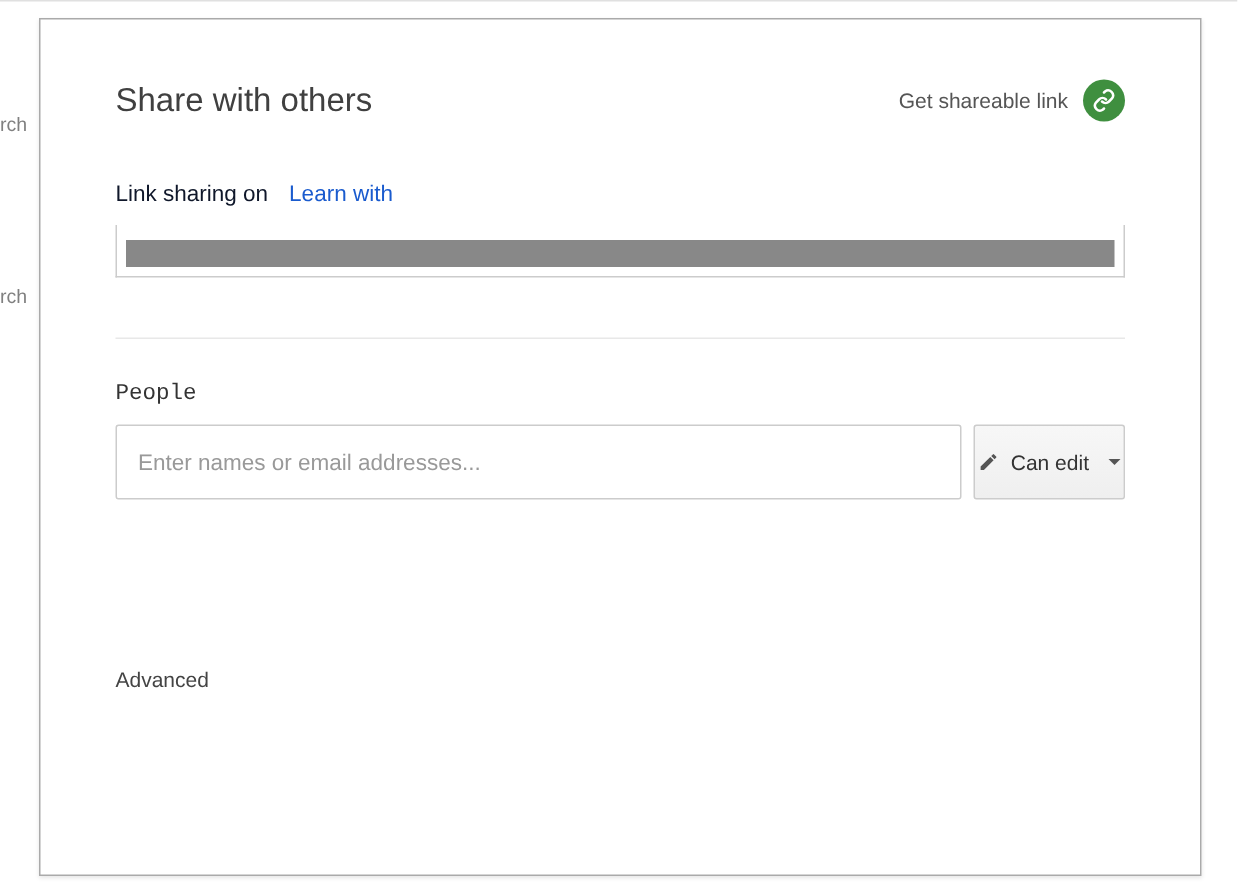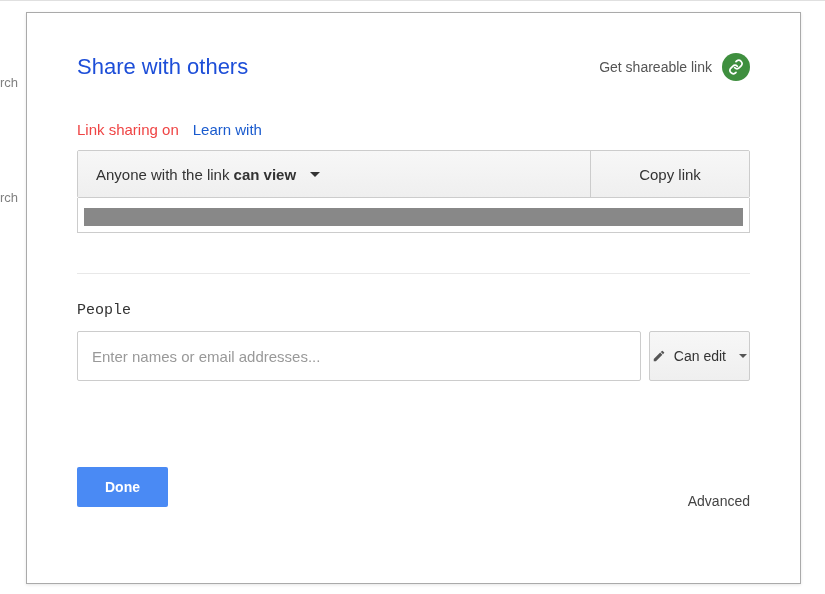--- a/index.html
+++ b/index.html
@@ -45,21 +45,21 @@
     }
     .header-row {
       display: flex;
       justify-content: space-between;
       align-items: center;
       margin-bottom: 40px;
     }
     .title {
       font-size: 22px;
       font-weight: normal;
-      color: #1d4ed8;
+      color: #404040;
     }
     .shareable-link-wrap {
       display: flex;
       align-items: center;
       gap: 10px;
     }
     .shareable-link-text {
       font-size: 14px;
       color: #555;
       text-align: center;
@@ -74,21 +74,21 @@
       justify-content: center;
     }
     .link-sharing-row {
       display: flex;
       align-items: center;
       gap: 14px;
       margin-bottom: 12px;
     }
     .link-sharing-label {
       font-size: 15px;
-      color: #ef4444;
+      color: #0f172a;
     }
     .learn-more {
       font-size: 15px;
       color: #1a5bce;
       cursor: pointer;
     }
     .link-controls {
       display: flex;
       border: 1px solid #ccc;
       border-radius: 2px;
@@ -234,29 +234,20 @@
         </svg>
       </span>
     </div>
   </div>
 
   <div class="link-sharing-row">
     <span class="link-sharing-label">Link sharing on</span>
     <span class="learn-more">Learn with</span>
   </div>
 
-  <div class="link-controls">
-    <div class="link-scope-dropdown">
-      <span>
-        <span>Anyone with the link </span><strong>can view</strong>
-      </span>
-      <span class="caret-down"></span>
-    </div>
-    <div class="copy-link-btn">Copy link</div>
-  </div>
 
   <div class="url-box-wrap">
     <div class="url-redacted"></div>
   </div>
 
   <div class="divider"></div>
 
   <div class="people-label">People</div>
 
   <div class="people-row">
@@ -264,17 +255,16 @@
     <div class="can-edit-btn">
       <svg width="14" height="14" viewBox="0 0 24 24">
         <path fill="#555" d="M3 17.25V21h3.75L17.81 9.94l-3.75-3.75L3 17.25zM20.71 7.04a1 1 0 000-1.41l-2.34-2.34a1 1 0 00-1.41 0l-1.83 1.83 3.75 3.75 1.83-1.83z"></path>
       </svg>
       <span>Can edit</span>
       <span class="caret-down-sm"></span>
     </div>
   </div>
 
   <div class="footer-row">
-    <button class="done-btn">Done</button>
     <span class="advanced-link">Advanced</span>
   </div>
 
 </div>
 
 </body></html>

